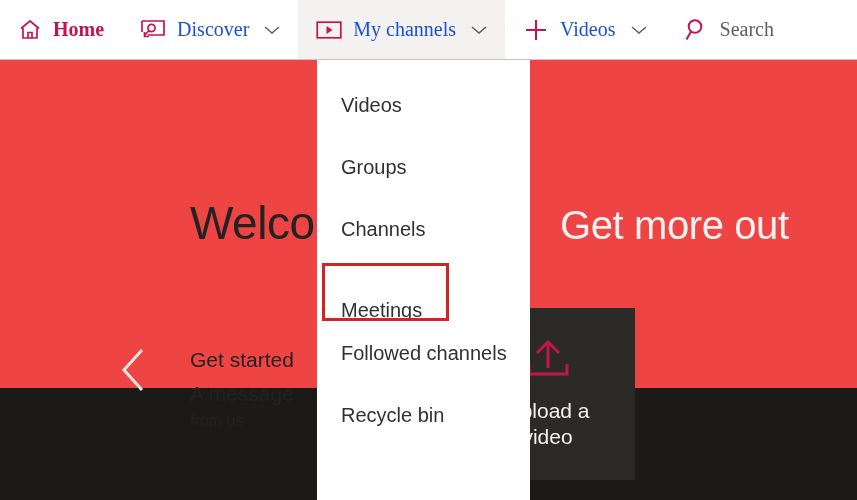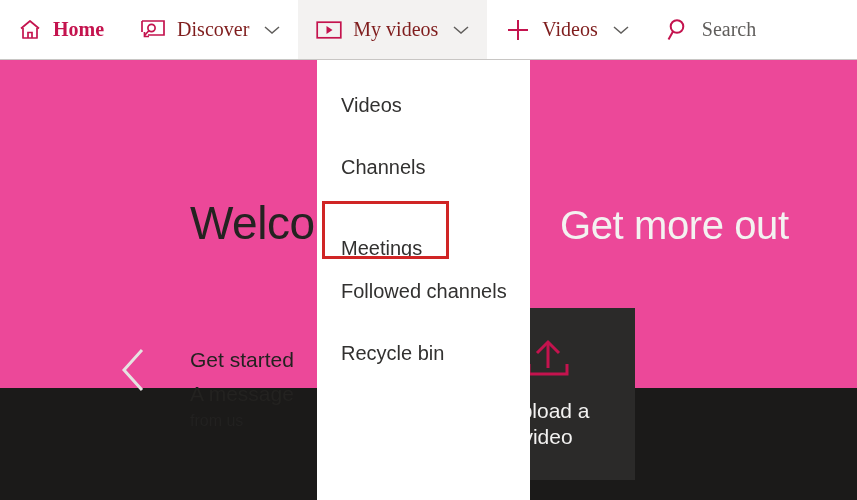--- a/index.html
+++ b/index.html
@@ -16,21 +16,21 @@
     height: 500px;
     background: #1b1a19;
     overflow: hidden;
   }
 
   
   .stage {
     position: absolute;
     left: 0; top: 60px;
     width: 857px; height: 328px;
-    background: #ec4899;
+    background: #ef4444;
   }
   .hero-title {
     position: absolute;
     left: 190px; top: 136px;
     font-size: 46px;
     font-weight: 400;
     letter-spacing: -0.5px;
     color: #242321;
     white-space: nowrap;
   }
@@ -128,21 +128,21 @@
     gap: 11px;
     padding: 15px 18px;
     cursor: pointer;
     height: 59px;
     background: transparent;
     border: none;
     font-family: Liberation Serif, serif;
   }
   .nav-item .nav-label {
     font-size: 20px;
-    color: #7f1d1d;
+    color: #1d4ed8;
     white-space: nowrap;
   }
   .nav-item.active .nav-label {
     color: #c4134e;
     font-weight: 700;
   }
   .nav-item.open {
     background: #f3f2f1;
   }
   .nav-chev { margin-left: 4px; display: block; }
@@ -259,21 +259,21 @@
       </span>
     </div>
 
     <div class="nav-item open">
       <span class="nav-icon">
         <svg width="26" height="20" viewBox="0 0 26 20" fill="none">
           <rect x="1.2" y="2.2" width="23.6" height="15.6" stroke="#c4134e" stroke-width="1.7" fill="none"></rect>
           <path d="M10.5 6 L16.5 10 L10.5 14 Z" fill="#c4134e"></path>
         </svg>
       </span>
-      <span class="nav-label">My videos</span>
+      <span class="nav-label">My channels</span>
       <span class="nav-chev">
         <svg width="16" height="10" viewBox="0 0 16 10" fill="none">
           <path d="M1 2 L8 8 L15 2" stroke="#605e5c" stroke-width="1.5" fill="none"></path>
         </svg>
       </span>
     </div>
 
     <div class="nav-item">
       <span class="nav-icon">
         <svg width="26" height="26" viewBox="0 0 26 26" fill="none">
@@ -298,20 +298,23 @@
       <span class="nav-label">Search</span>
     </div>
 
   </div>
 
   <div class="dropdown">
     <div class="dd-item">
       <span>Videos</span>
     </div>
     <div class="dd-item">
+      <span>Groups</span>
+    </div>
+    <div class="dd-item">
       <span>Channels</span>
     </div>
     <div class="dd-item highlighted">
       <span>Meetings</span>
     </div>
     <div class="dd-item">
       <span>Followed channels</span>
     </div>
     <div class="dd-item">
       <span>Recycle bin</span>

